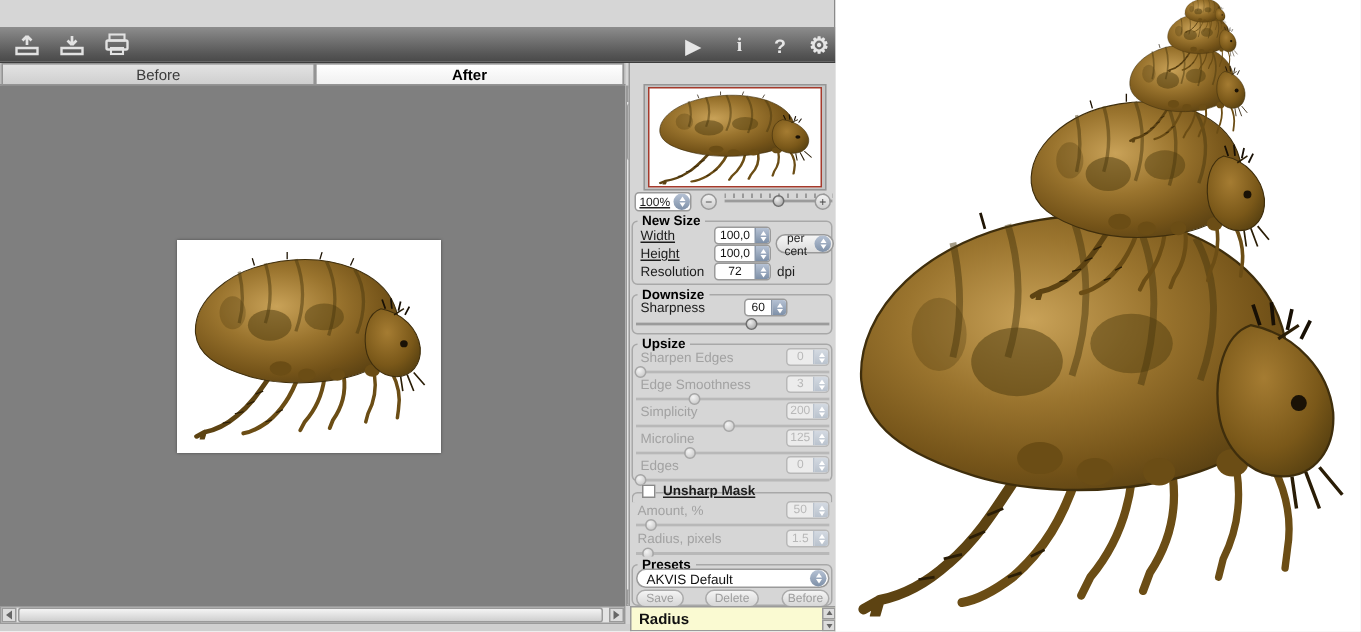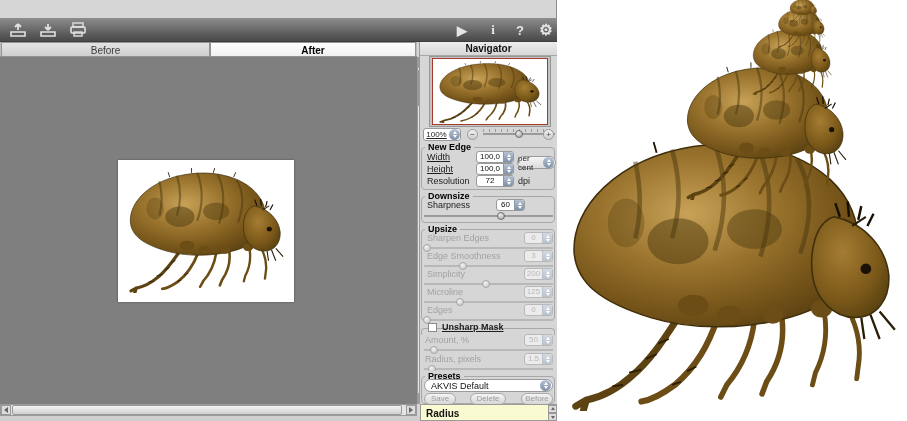--- a/index.html
+++ b/index.html
@@ -75,21 +75,21 @@
   .spinbox .sval{flex:1;font-size:8px;line-height:10px;text-align:center;color:#111;}
   .spinbtn{width:10px;background:linear-gradient(#b6c2d4,#7e90a8);display:flex;flex-direction:column;align-items:center;justify-content:center;border-left:1px solid #8a98ab;}
   .spinbtn i{display:block;width:0;height:0;border:2px solid transparent;}
   .spinbtn i.up{border-bottom:3px solid #fff;margin-bottom:1px;}
   .spinbtn i.dn{border-top:3px solid #fff;}
   .spinbox.disabled{background:#ececec;border-color:#b8b8b8;}
   .spinbox.disabled .sval{color:#b8b8b8;}
   .spinbox.disabled .spinbtn{background:linear-gradient(#d4dae2,#b9c2cd);border-left-color:#b9c2cd;}
 
   .unitpill{position:absolute;height:13px;border:1px solid #9a9a9a;border-radius:7px;background:linear-gradient(#f6f6f6,#dcdcdc);display:flex;align-items:center;}
-  .unitpill .utext{flex:1;font-size:8px;text-align:left;color:#222;}
+  .unitpill .utext{flex:1;font-size:8px;text-align:center;color:#222;}
   .combobtn{width:11px;height:11px;margin-right:1px;border-radius:50%;background:linear-gradient(#b6c2d4,#7e90a8);
     display:flex;flex-direction:column;align-items:center;justify-content:center;}
   .combobtn i{display:block;width:0;height:0;border:2px solid transparent;}
   .combobtn i.up{border-bottom:3px solid #fff;margin-bottom:1px;}
   .combobtn i.dn{border-top:3px solid #fff;}
 
   .checkbox{position:absolute;width:9px;height:9px;background:#fff;border:1px solid #8a8a8a;}
   .topline{position:absolute;height:7px;border:1px solid #a8a8a8;border-bottom:none;border-radius:4px 4px 0 0;}
 
   .presetdrop{position:absolute;height:13px;background:#fff;border:1px solid #9a9a9a;border-radius:7px;display:flex;align-items:center;}
@@ -210,21 +210,20 @@
         </div>
       <div class="sb-thumb" style="left:11px;top:0;width:390px;height:10px"></div>
       <div class="sb-arrow" style="right:0;top:0;width:10px;height:10px">
           <span class="tri right"></span>
         </div>
     </div>
     <div class="bstrip"></div>
 
     <div class="panel"></div>
 
-    <div class="navhead">Navigator</div>
 
     <div class="thumbwrap">
       <div class="thumbimg">
         <svg class="flea" style="left:5px;top:2px" width="106" height="63" viewBox="0 0 220 185" preserveAspectRatio="none">
             <use href="#flea"></use>
           </svg>
         <div class="redframe"></div>
       </div>
     </div>
 
@@ -239,21 +238,21 @@
       <div class="roundbtn" style="left:48px;top:2px">−</div>
       <div class="sl-track" style="left:64px;top:2px;width:72px">
         <div class="sl-ticks"></div>
         <div class="sl-groove"></div>
         <div class="sl-thumb" style="left: calc(50% - 4px);"></div>
       </div>
       <div class="roundbtn" style="left:124px;top:2px">+</div>
     </div>
 
     <div class="fieldset" style="left:421px;top:147px;width:134px;height:43px"></div>
-    <span class="legend" style="left:425px;top:142px">New Edge</span>
+    <span class="legend" style="left:425px;top:142px">New Size</span>
     <span class="plabel u" style="left:427px;top:152px">Width</span>
     <div class="spinbox" style="left:476px;top:151px;width:38px">
       <span class="sval">100,0</span>
       <span class="spinbtn">
           <i class="up"></i>
           <i class="dn"></i>
         </span>
     </div>
     <span class="plabel u" style="left:427px;top:164px">Height</span>
     <div class="spinbox" style="left:476px;top:163px;width:38px">

